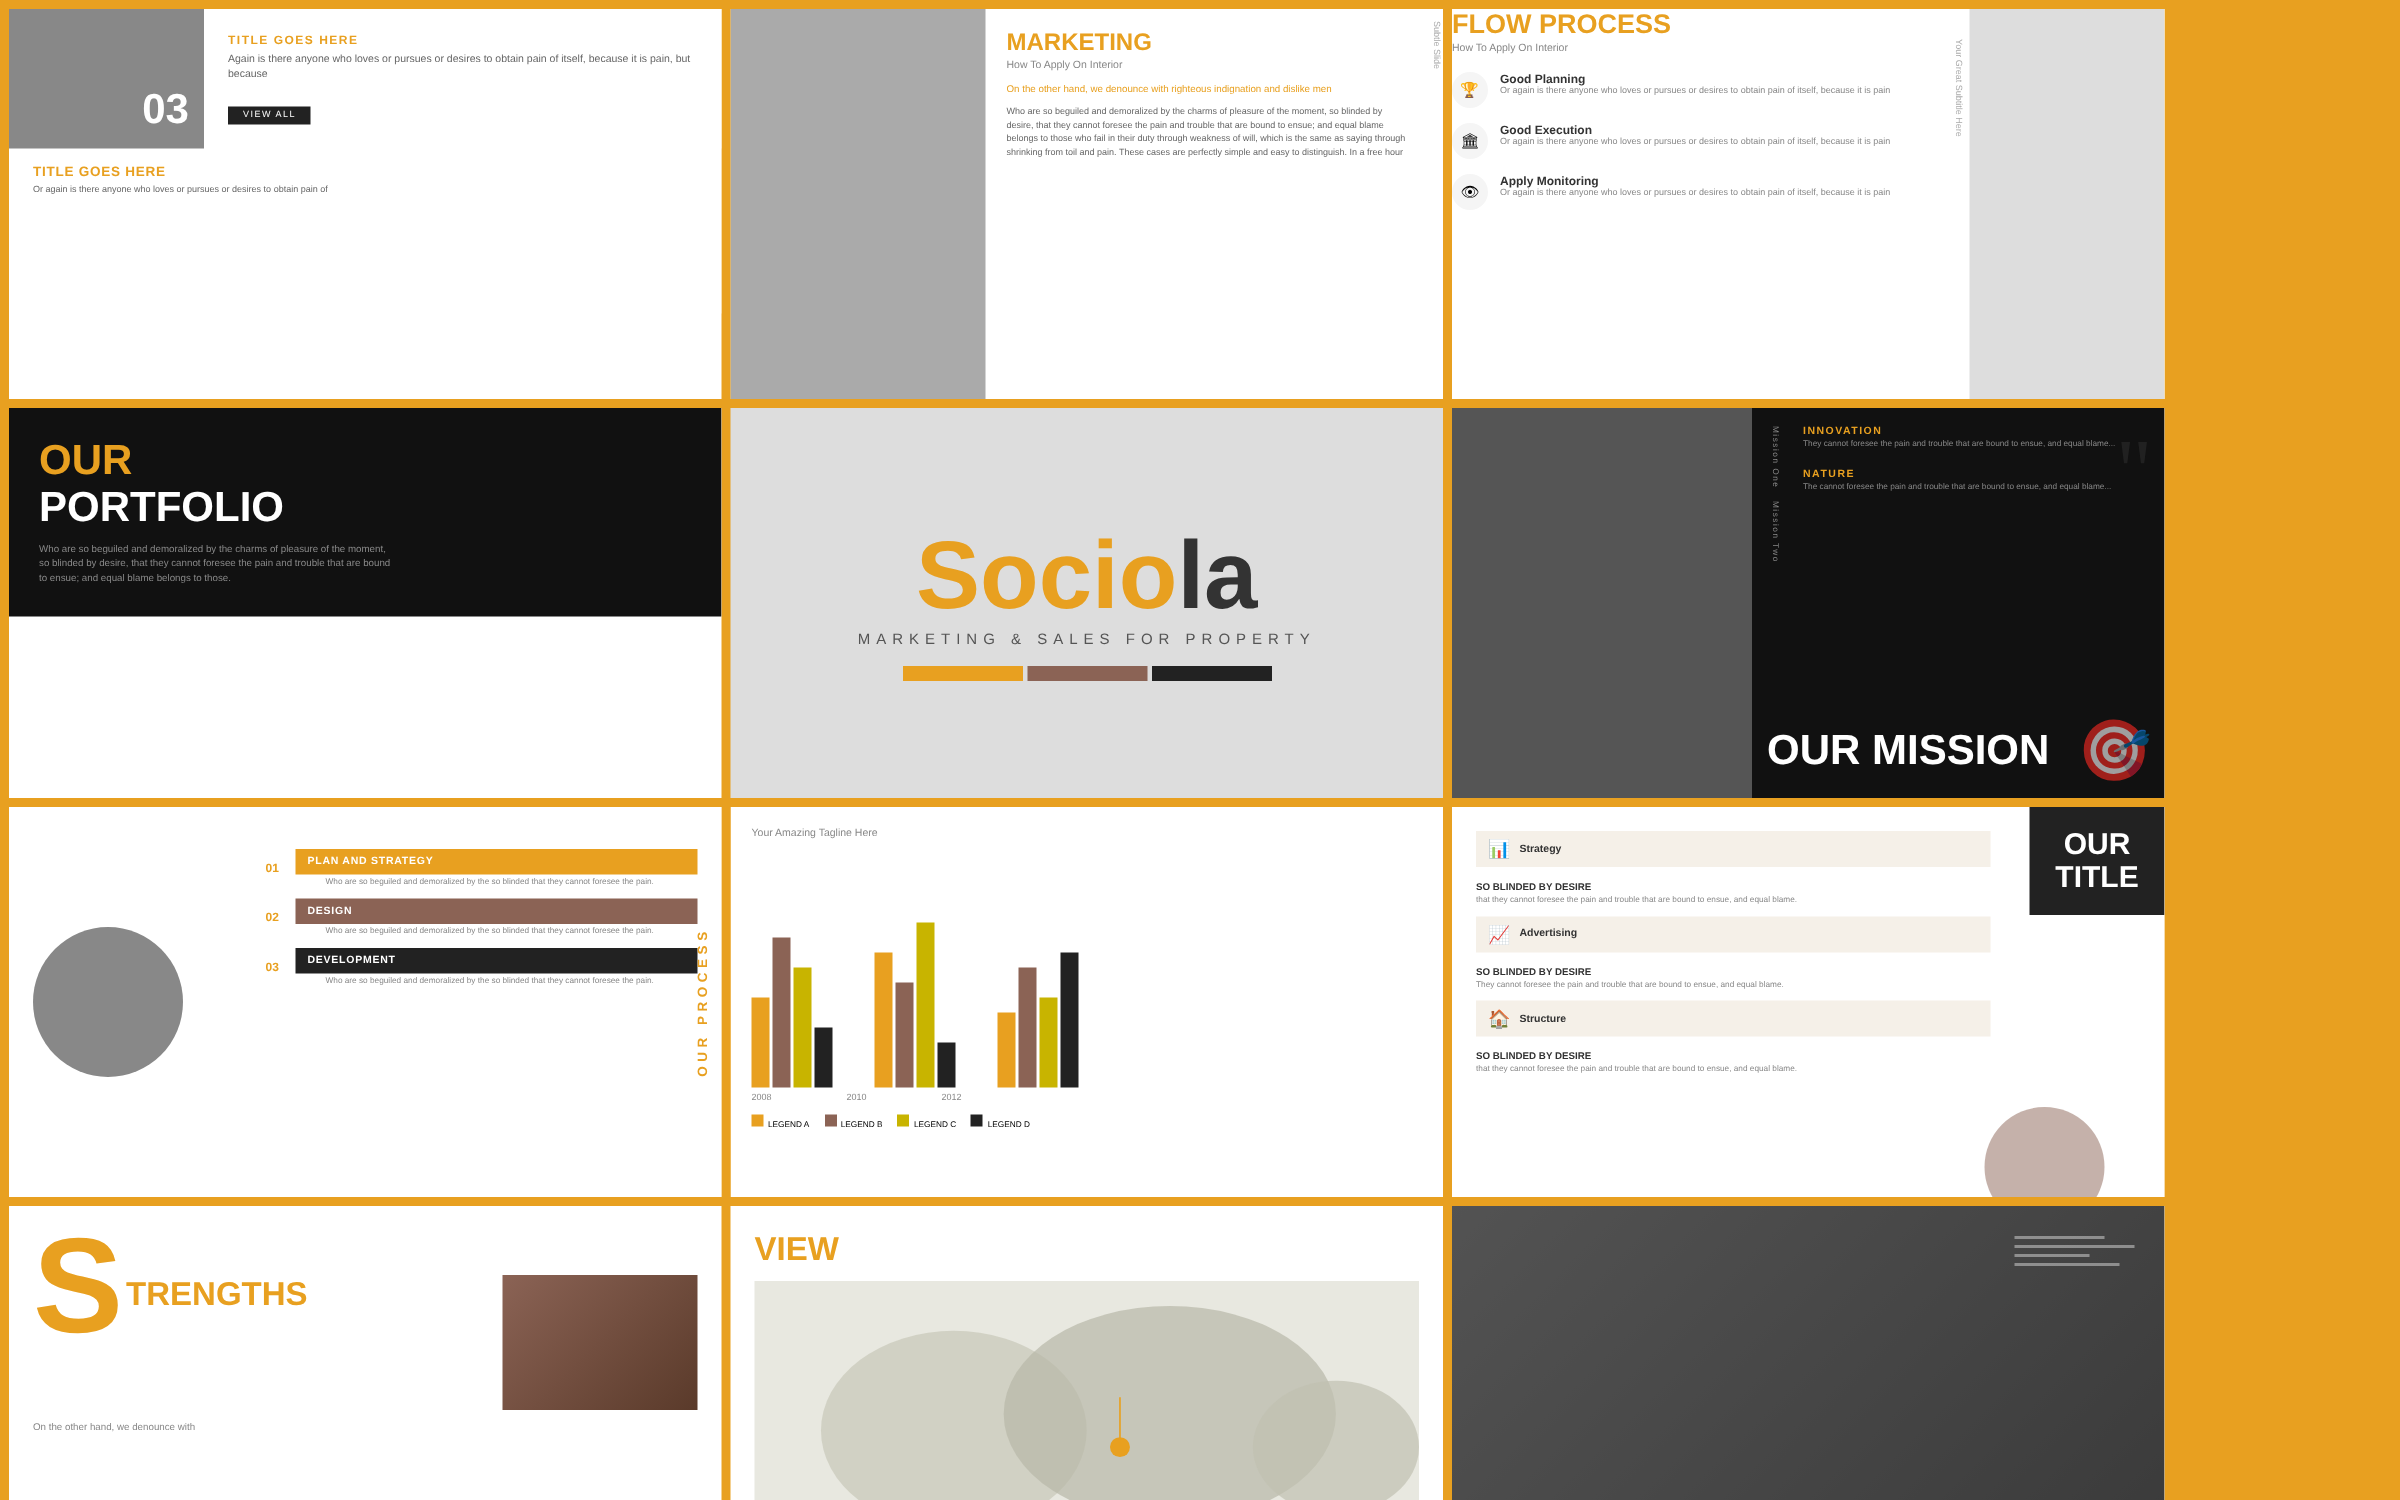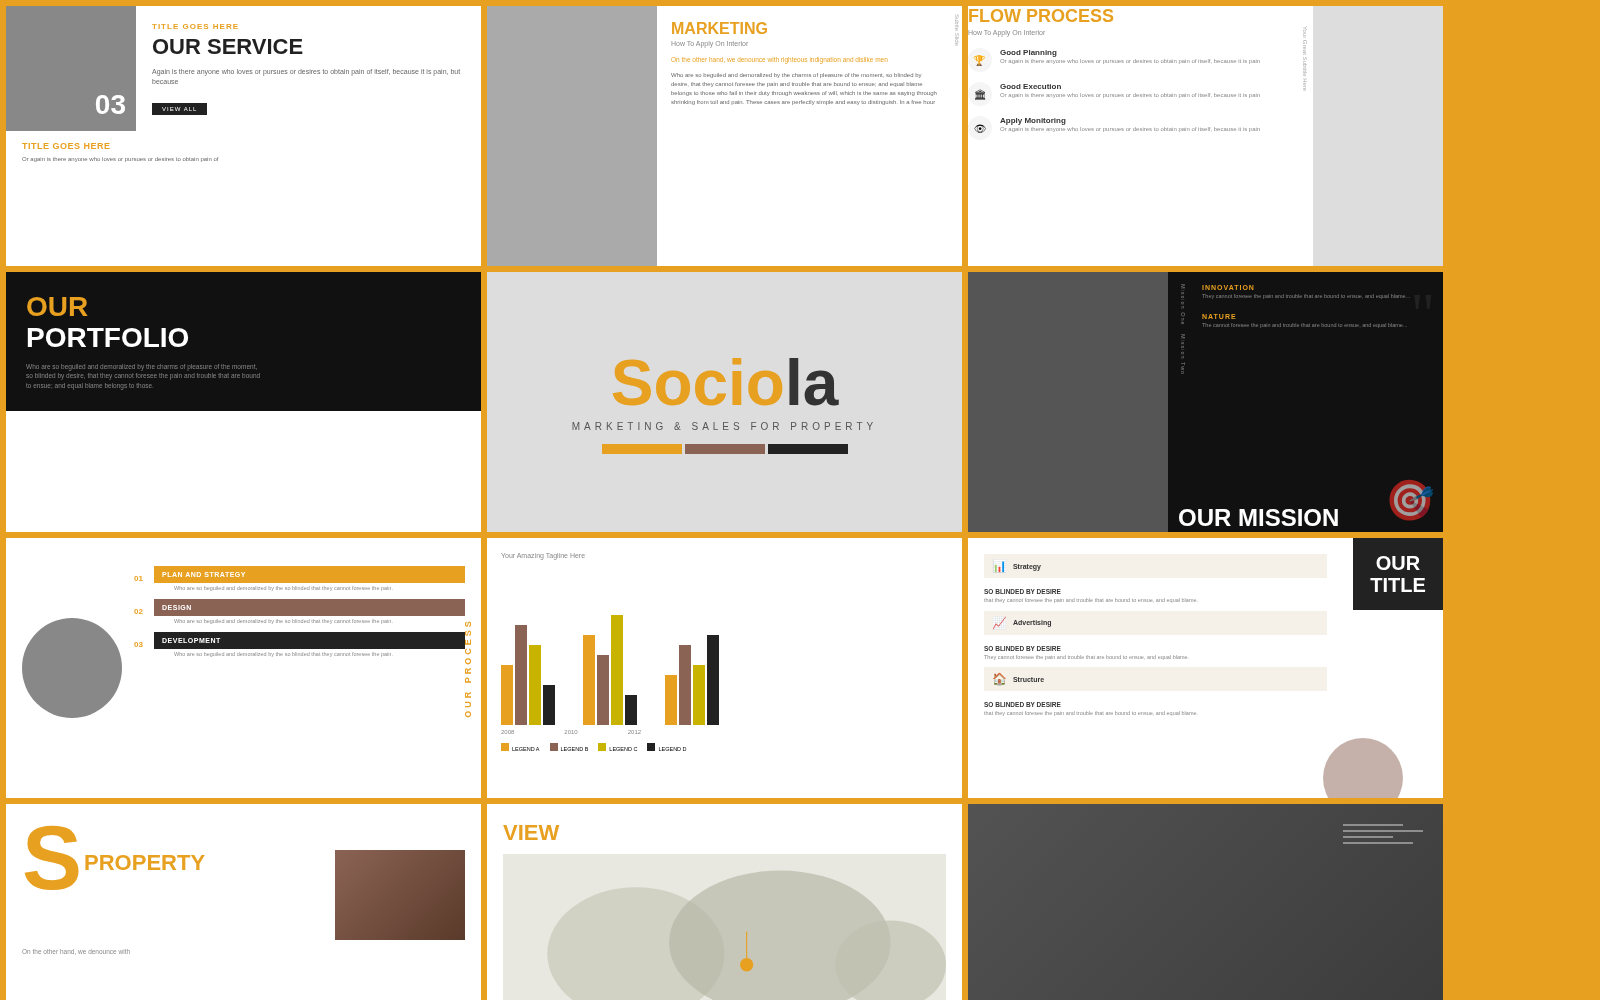--- a/index.html
+++ b/index.html
@@ -383,21 +383,20 @@
 <div class="grid-container">
 
   <div class="slide slide-service">
     <div class="slide-1">
       <div class="top-row">
         <div class="img-section photo-person">
           <span class="num">03</span>
         </div>
         <div class="content-section">
           <div style="color:#e8a020;font-size:8px;font-weight:bold;letter-spacing:1px;margin-bottom:4px">TITLE GOES HERE</div>
-          <h2>OUR SERVICE</h2>
           <p>Again is there anyone who loves or pursues or desires to obtain pain of itself, because it is pain, but because</p>
           <div class="view-all-btn">VIEW ALL</div>
         </div>
       </div>
       <div class="bottom-row">
         <div class="bottom-content">
           <div class="title-orange">TITLE GOES HERE</div>
           <p>Or again is there anyone who loves or pursues or desires to obtain pain of</p>
         </div>
       </div>
@@ -489,27 +488,27 @@
               <p style="font-size:5.5px;color:#888;line-height:1.4;">They cannot foresee the pain and trouble that are bound to ensue, and equal blame...</p>
             </div>
             <div>
               <div style="font-size:7px;font-weight:bold;color:#e8a020;letter-spacing:1px;margin-bottom:2px;">NATURE</div>
               <p style="font-size:5.5px;color:#888;line-height:1.4;">The cannot foresee the pain and trouble that are bound to ensue, and equal blame...</p>
             </div>
           </div>
         </div>
       </div>
       <div style="position:absolute;right:8px;top:8px;font-size:60px;color:#333;font-family:serif;opacity:0.5;">"</div>
-      <div style="position:absolute;bottom:0;left:210px;font-size:24px;font-weight:900;color:white;">OUR MISSION</div>
+      <div style="position:absolute;bottom:16px;left:210px;font-size:28px;font-weight:900;color:white;">OUR MISSION</div>
       <div style="position:absolute;bottom:8px;right:8px;font-size:40px;color:#444;opacity:0.6;">🎯</div>
     </div>
   </div>
 
   <div class="slide slide-process">
-    <div class="slide-6" style="height:100%;width:100%;">
+    <div class="slide-6" style="height:100%;width:100%;gap:43px;">
       <div class="circle-img photo-meeting"></div>
       <div class="items" style="padding-top:12px;">
         <div class="process-item">
           <div class="process-num">01</div>
           <div style="flex:1;">
             <div class="process-bar orange">PLAN AND STRATEGY</div>
             <div class="process-desc">Who are so beguiled and demoralized by the so blinded that they cannot foresee the pain.</div>
           </div>
         </div>
         <div class="process-item">
@@ -610,21 +609,21 @@
     </div>
   </div>
 
   <div class="slide slide-strengths">
     <div style="padding:16px;height:100%;display:flex;flex-direction:column;overflow:hidden;">
       <div style="display:flex;align-items:flex-start;">
         <span style="font-size:90px;font-weight:900;color:#e8a020;line-height:0.85;margin-right:2px;">S</span>
         <div style="flex:1;">
           <div style="height:30px;"></div>
           <div style="float:right;width:130px;height:90px;background:linear-gradient(135deg,#8B6355,#5a3a2a);"></div>
-          <div style="font-size:22px;font-weight:900;color:#e8a020;">PROPERTY</div>
+          <div style="font-size:22px;font-weight:900;color:#e8a020;">TRENGTHS</div>
         </div>
       </div>
       <p style="font-size:6.5px;color:#888;margin-top:8px;">On the other hand, we denounce with</p>
     </div>
   </div>
 
   <div class="slide slide-maps">
     <div style="padding:16px;height:100%;display:flex;flex-direction:column;">
       <h2 style="font-size:22px;font-weight:900;color:#e8a020;margin-bottom:8px;">VIEW</h2>
       <div style="flex:1;background:#e8e8e0;position:relative;display:flex;align-items:center;justify-content:center;">

